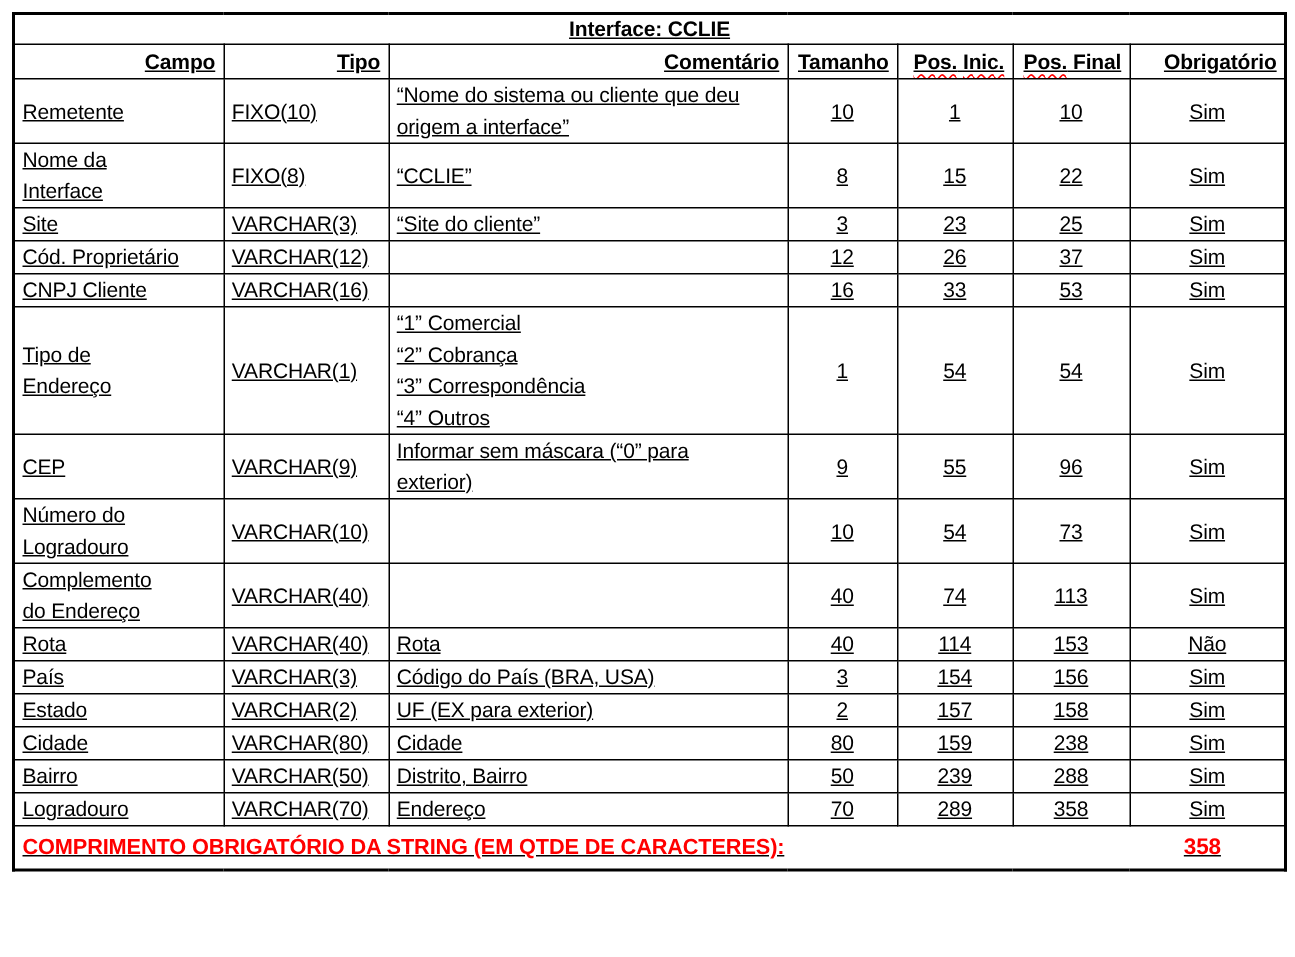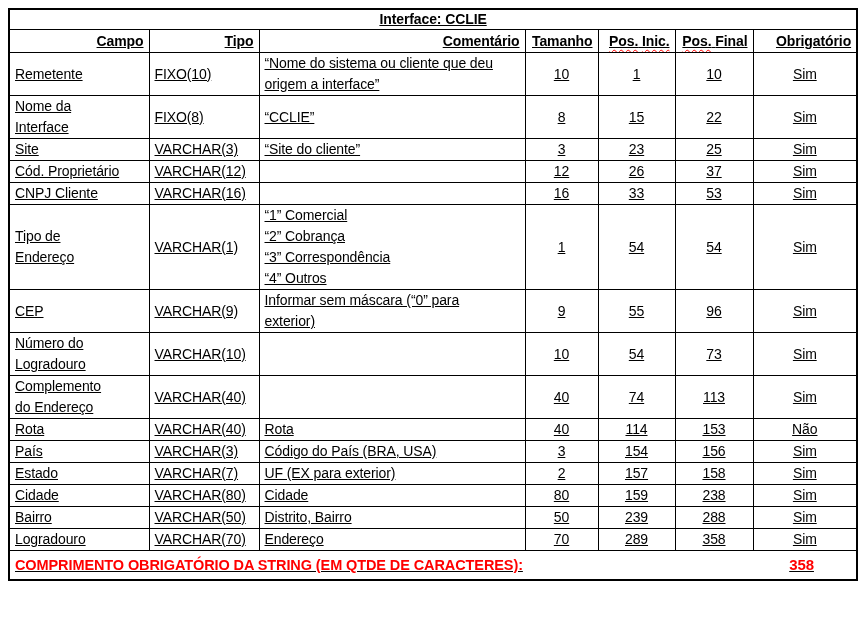--- a/index.html
+++ b/index.html
@@ -192,21 +192,21 @@
     <td class="c-left">País</td>
     <td class="c-left">VARCHAR(3)</td>
     <td class="c-left">Código do País (BRA, USA)</td>
     <td class="c-num">3</td>
     <td class="c-num">154</td>
     <td class="c-num">156</td>
     <td class="c-num">Sim</td>
   </tr>
         <tr>
     <td class="c-left">Estado</td>
-    <td class="c-left">VARCHAR(7)</td>
+    <td class="c-left">VARCHAR(2)</td>
     <td class="c-left">UF (EX para exterior)</td>
     <td class="c-num">2</td>
     <td class="c-num">157</td>
     <td class="c-num">158</td>
     <td class="c-num">Sim</td>
   </tr>
         <tr>
     <td class="c-left">Cidade</td>
     <td class="c-left">VARCHAR(80)</td>
     <td class="c-left">Cidade</td>

